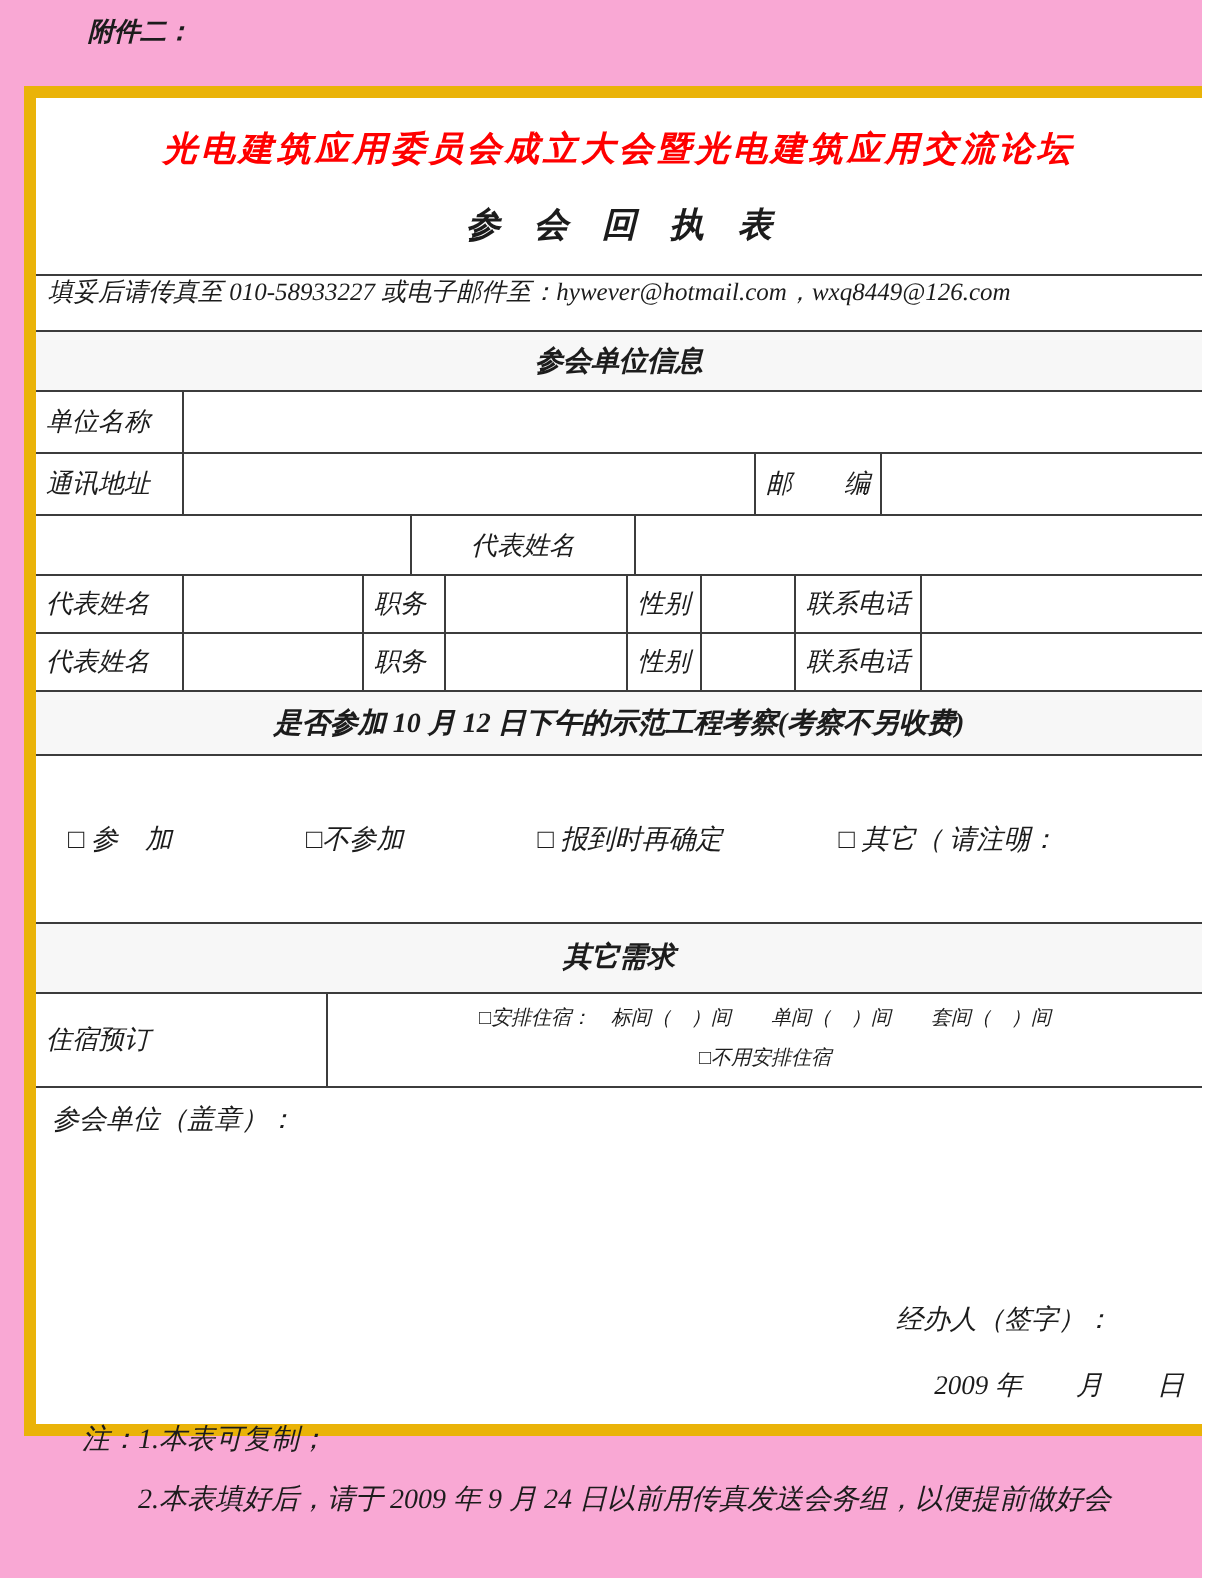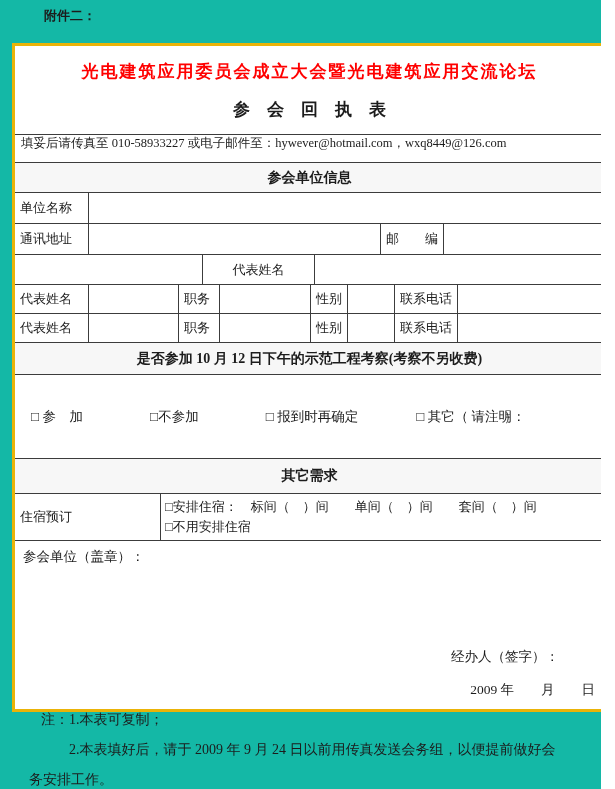--- a/index.html
+++ b/index.html
@@ -1,31 +1,32 @@
 <!DOCTYPE html>
 <html><head>
 <meta charset="utf-8">
 <style>
   * { margin:0; padding:0; box-sizing:border-box; }
   html,body { background:#ffffff; }
   .page {
     position:relative;
     width:601px; height:789px;
-    background:#14b8a6;
+    background:#f9a8d4;
     font-family:"Liberation Serif","DejaVu Serif",serif;
     color:#1c1c1c;
     overflow:hidden;
+    font-style:italic;
   }
   .attachment {
     position:absolute; left:44px; top:7px;
     font-size:13px; font-weight:bold; white-space:pre;
   }
   .form-box {
     position:absolute; left:12px; top:43px; width:595px;
-    border:3px solid #eab308;
+    border:6px solid #eab308;
     display:flex; flex-direction:column;
     background:#fff;
   }
   .row { display:flex; border-bottom:1px solid #3c3c3c; flex:0 0 auto; position:relative; }
   .row:last-child { border-bottom:none; }
   .cell {
     border-right:1px solid #3c3c3c;
     display:flex; align-items:center;
     padding:0 5px; font-size:13px; white-space:pre;
   }
@@ -54,22 +55,22 @@
 
   .h31 { height:31px; } .h30 { height:30px; } .h29 { height:29px; }
 
   .checkbox-row { height:84px; align-items:center; padding-left:16px; font-size:13.5px;gap:28px; }
   .checkbox-row span { white-space:pre; }
   .opt2 { margin-left:39px; } .opt3 { margin-left:39px; } .opt4 { margin-left:30px; }
   .opt-paren { position:absolute; left:489px; top:50%; transform:translateY(-50%); }
 
   .lodging-row { height:47px; }
   .lodging-options {
-    flex-direction:column; align-items:flex-start; justify-content:center;
-    padding:2px 4px; font-size:13px; line-height:20px;
+    flex-direction:column; align-items:center; justify-content:center;
+    padding:2px 4px; font-size:10px; line-height:20px;
   }
   .lodging-options div { white-space:pre; }
 
   .seal-row { height:168px; display:block; }
   .seal-label { position:absolute; left:8px; top:7px; font-size:13.5px; white-space:pre; }
   .sign-label { position:absolute; right:45px; top:107px; font-size:13.5px; white-space:pre; }
   .date-line  { position:absolute; right:9px;  top:140px; font-size:13.5px; white-space:pre; }
 
   .notes { position:absolute; left:0; top:711px; width:615px; font-size:14px; }
   .note-line { white-space:pre; }
@@ -167,16 +168,15 @@
       <div class="seal-label">参会单位（盖章）：</div>
       <div class="sign-label">经办人（签字）：</div>
       <div class="date-line">2009 年　　月　　日</div>
     </div>
 
   </div>
 
   <div class="notes">
     <div class="note-line note-1">注：1.本表可复制；</div>
     <div class="note-line note-2">2.本表填好后，请于 2009 年 9 月 24 日以前用传真发送会务组，以便提前做好会</div>
-    <div class="note-line note-3">务安排工作。</div>
   </div>
 
 </div>
 
 </body></html>

